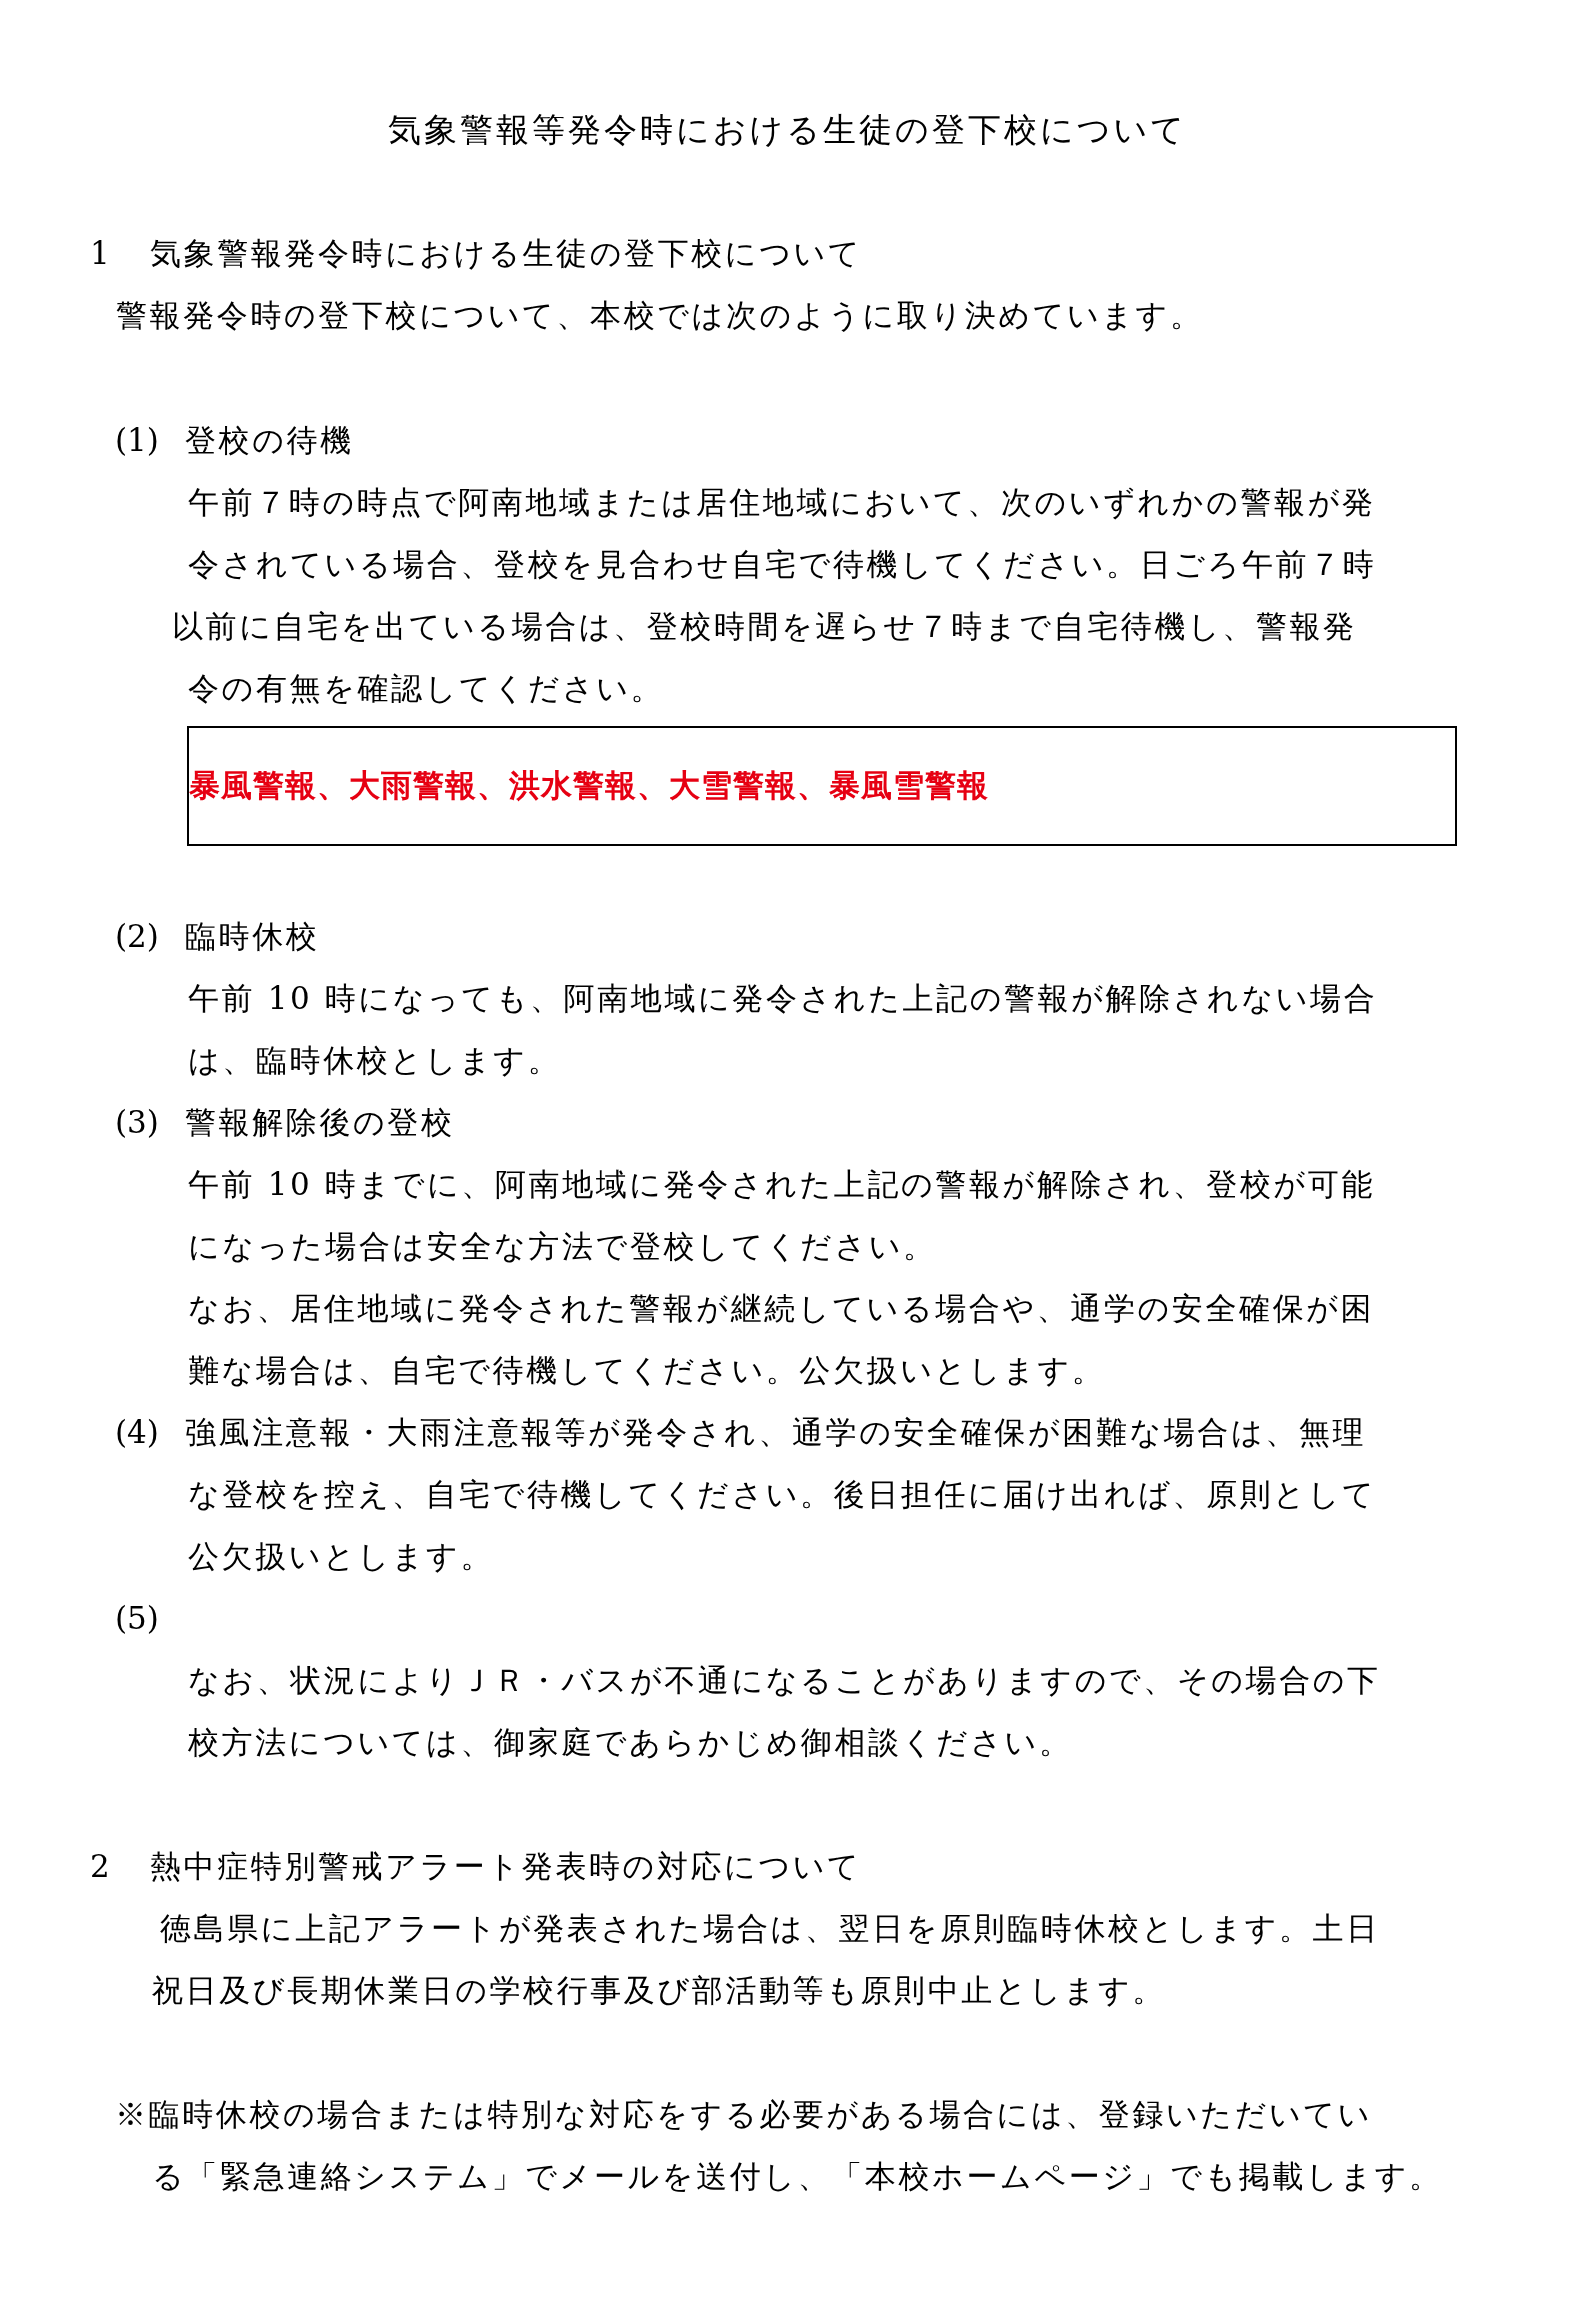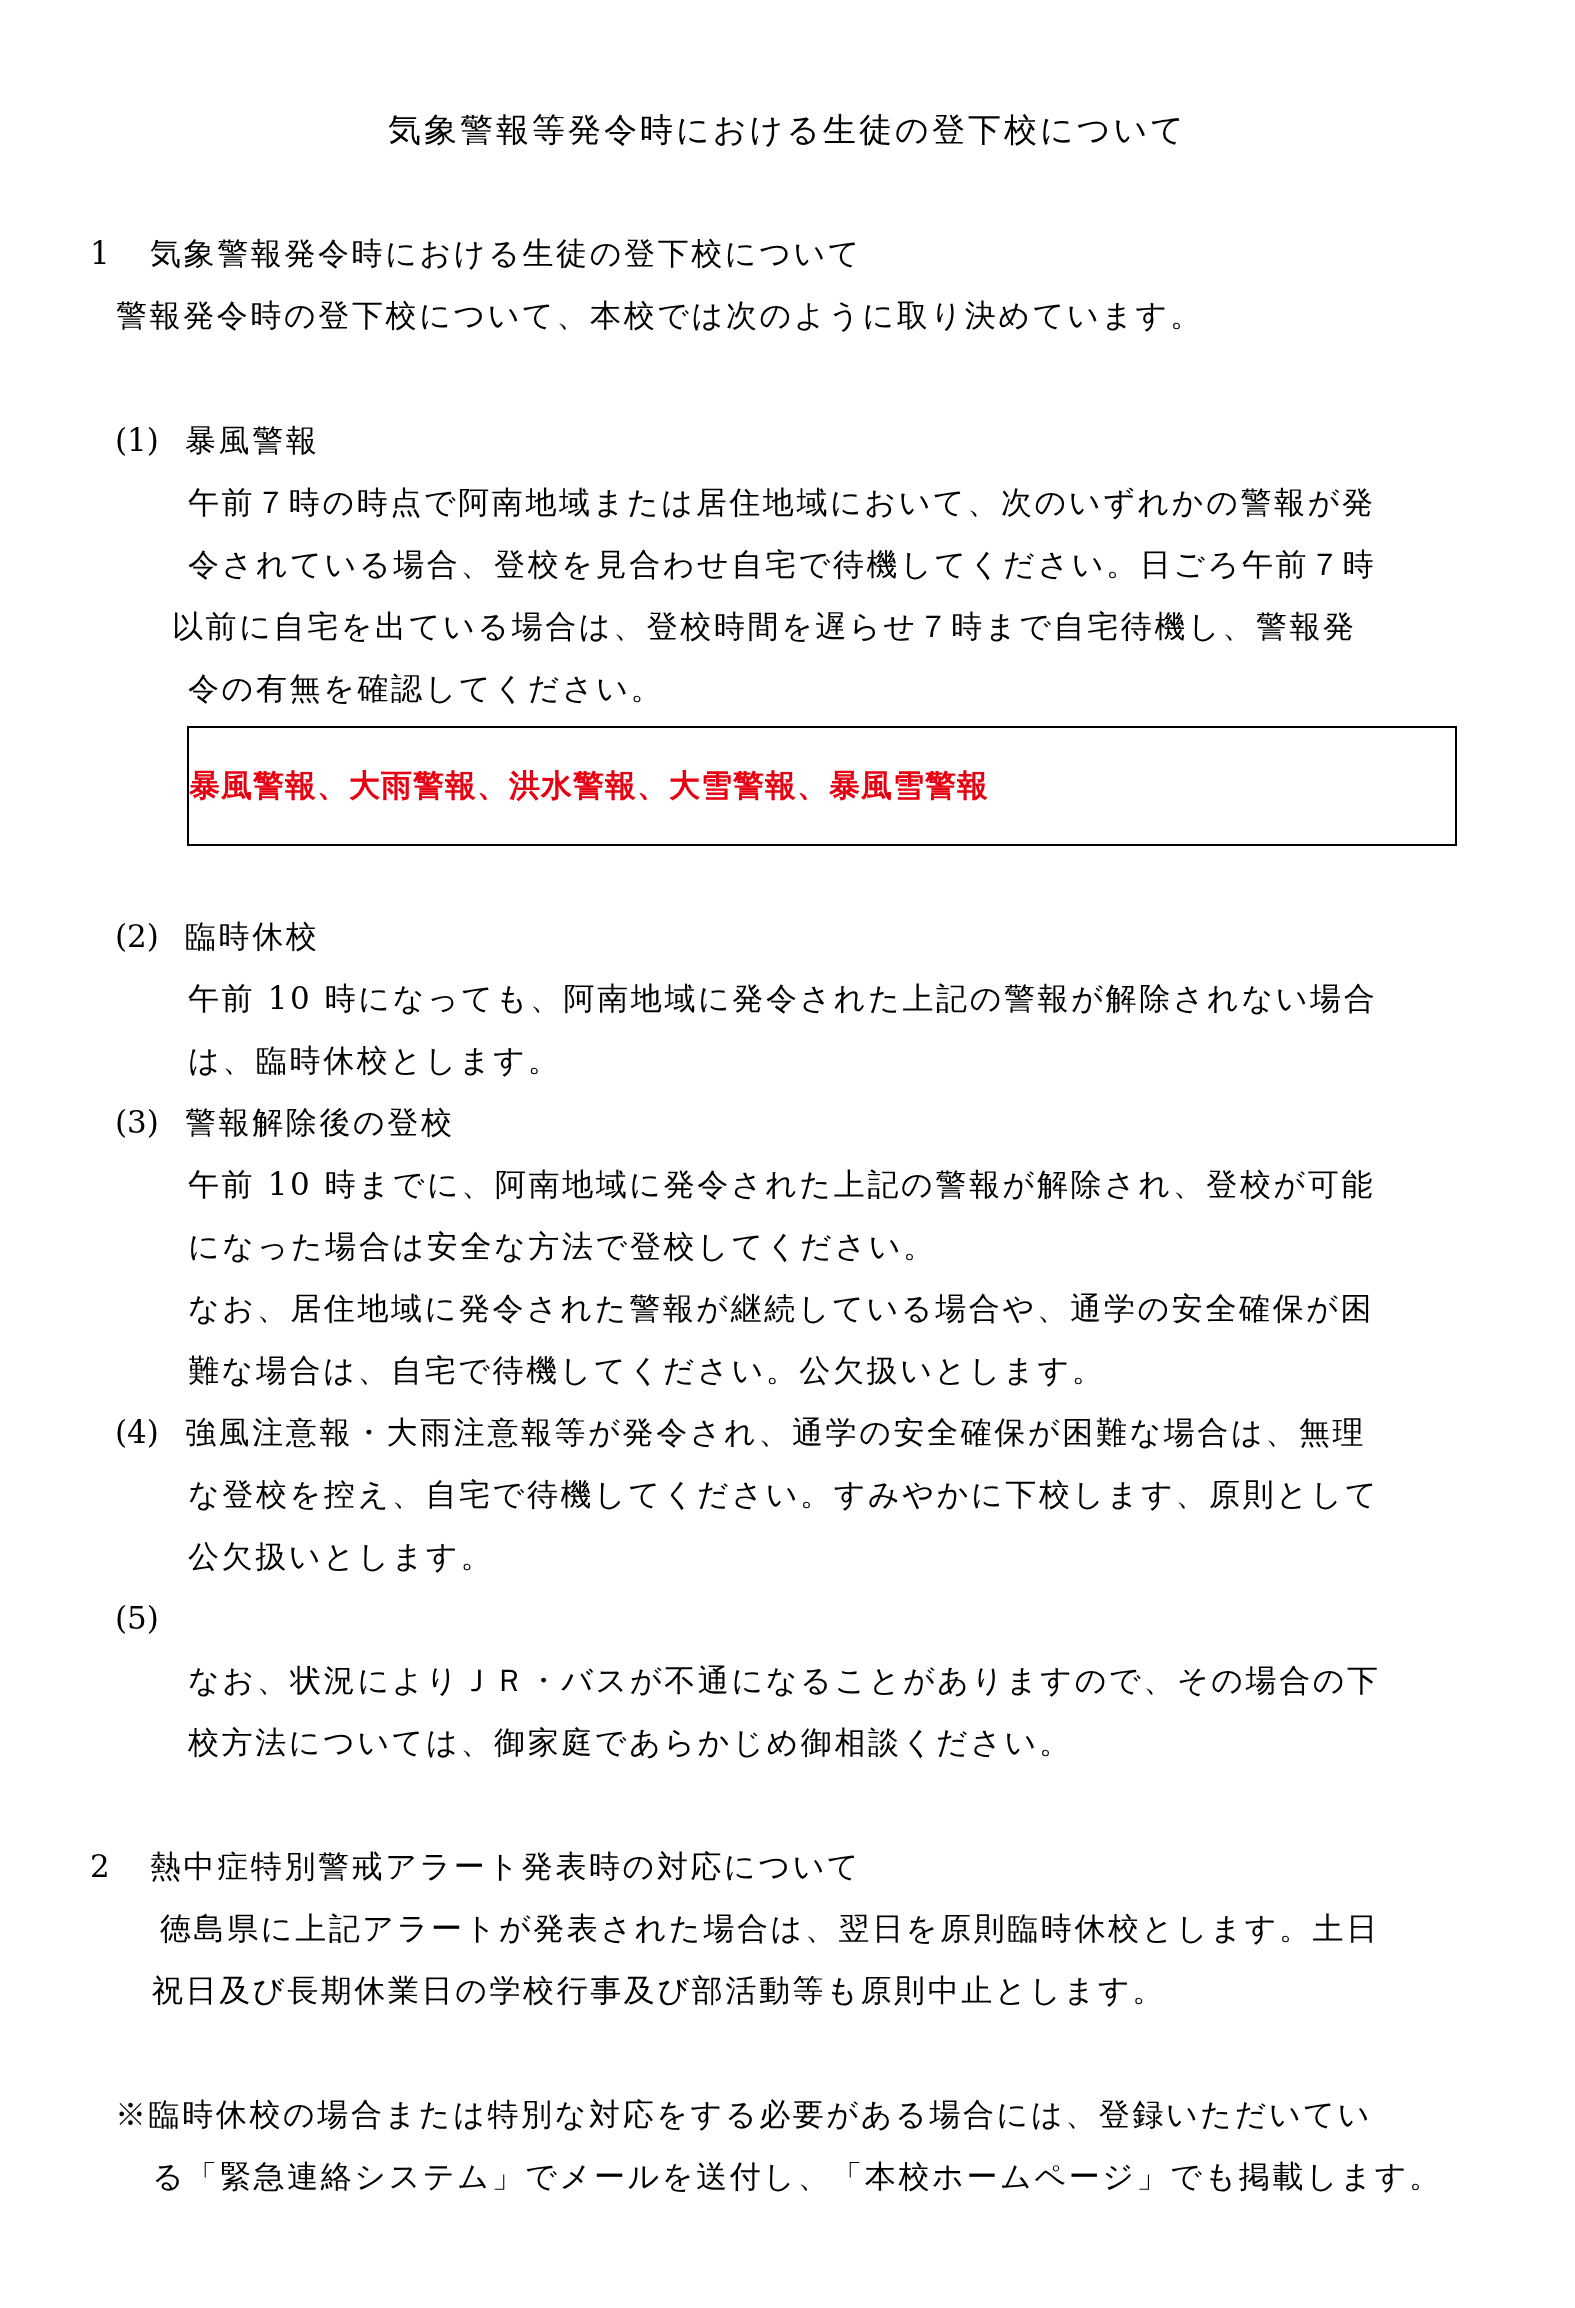--- a/index.html
+++ b/index.html
@@ -75,21 +75,21 @@
 
 <div class="page">
 
   <div class="title">気象警報等発令時における生徒の登下校について</div>
 
   <div class="sec-num" style="left:90px; top:233px;">1</div>
   <div class="line" style="left:150px; top:233px;">気象警報発令時における生徒の登下校について</div>
   <div class="line" style="left:116px; top:295px;">警報発令時の登下校について、本校では次のように取り決めています。</div>
 
   <div class="item-num" style="left:115px; top:420px;">(1)</div>
-  <div class="line" style="left:185px; top:420px;">暴風警報</div>
+  <div class="line" style="left:185px; top:420px;">登校の待機</div>
   <div class="line" style="left:188px; top:482px;">午前７時の時点で阿南地域または居住地域において、次のいずれかの警報が発</div>
   <div class="line" style="left:188px; top:544px;">令されている場合、登校を見合わせ自宅で待機してください。日ごろ午前７時</div>
   <div class="line" style="left:172px; top:606px;">以前に自宅を出ている場合は、登校時間を遅らせ７時まで自宅待機し、警報発</div>
   <div class="line" style="left:188px; top:668px;">令の有無を確認してください。</div>
 
   <div class="warning-box">
     <span class="warning-text" style="color:#E60012;">暴風警報、大雨警報、洪水警報、大雪警報、暴風雪警報</span>
   </div>
 
   <div class="item-num" style="left:115px; top:916px;">(2)</div>
@@ -99,21 +99,21 @@
 
   <div class="item-num" style="left:115px; top:1102px;">(3)</div>
   <div class="line" style="left:185px; top:1102px;">警報解除後の登校</div>
   <div class="line" style="left:188px; top:1164px;">午前 10 時までに、阿南地域に発令された上記の警報が解除され、登校が可能</div>
   <div class="line" style="left:188px; top:1226px;">になった場合は安全な方法で登校してください。</div>
   <div class="line" style="left:188px; top:1288px;">なお、居住地域に発令された警報が継続している場合や、通学の安全確保が困</div>
   <div class="line" style="left:188px; top:1350px;">難な場合は、自宅で待機してください。公欠扱いとします。</div>
 
   <div class="item-num" style="left:115px; top:1412px;">(4)</div>
   <div class="line" style="left:185px; top:1412px;">強風注意報・大雨注意報等が発令され、通学の安全確保が困難な場合は、無理</div>
-  <div class="line" style="left:188px; top:1474px;">な登校を控え、自宅で待機してください。すみやかに下校します、原則として</div>
+  <div class="line" style="left:188px; top:1474px;">な登校を控え、自宅で待機してください。後日担任に届け出れば、原則として</div>
   <div class="line" style="left:188px; top:1536px;">公欠扱いとします。</div>
 
   <div class="item-num" style="left:115px; top:1598px;">(5)</div>
   <div class="line" style="left:188px; top:1660px;">なお、状況によりＪＲ・バスが不通になることがありますので、その場合の下</div>
   <div class="line" style="left:188px; top:1722px;">校方法については、御家庭であらかじめ御相談ください。</div>
 
   <div class="sec-num" style="left:90px; top:1846px;">2</div>
   <div class="line" style="left:150px; top:1846px;">熱中症特別警戒アラート発表時の対応について</div>
   <div class="line" style="left:152px; top:1908px;margin-left:8px;">徳島県に上記アラートが発表された場合は、翌日を原則臨時休校とします。土日</div>
   <div class="line" style="left:152px; top:1970px;">祝日及び長期休業日の学校行事及び部活動等も原則中止とします。</div>

